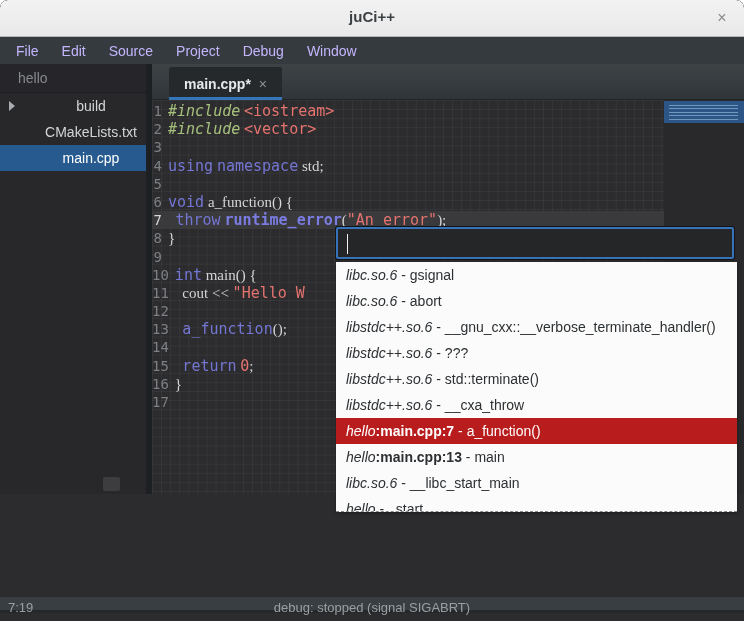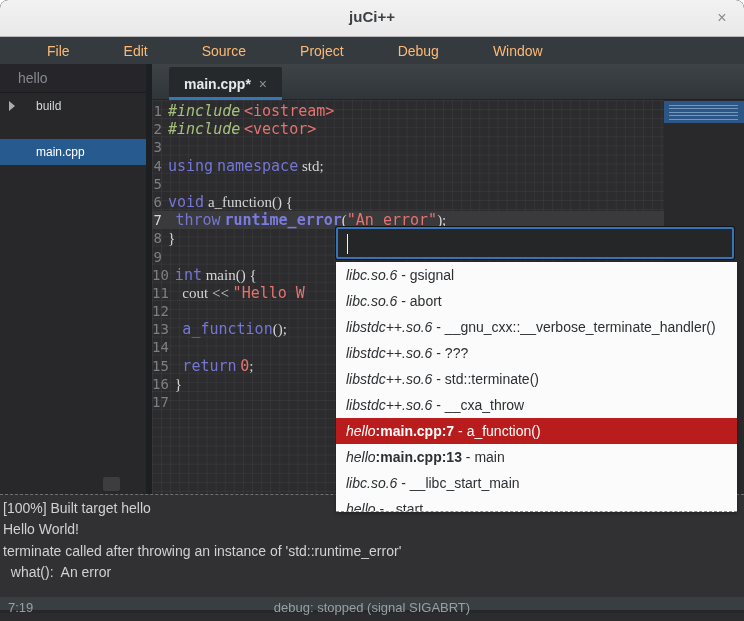--- a/index.html
+++ b/index.html
@@ -20,29 +20,29 @@
   }
   .titlebar .close {
     position:absolute; right:11px; top:7px; width:22px; height:22px;
     text-align:center; line-height:22px; font-size:16px; color:#8b8b8b; cursor:default;
   }
   
   .menubar {
     position:absolute; left:0; top:37px; width:744px; height:27px;
     background:#343a3d; display:flex; align-items:center; padding-left:8px;
   }
-  .menu-item { color:#fdba74; font-size:14px; padding:0 8px; margin-right:7px;margin-left:31px; }
+  .menu-item { color:#c4b5fd; font-size:14px; padding:0 8px; margin-right:7px; }
   
   .sidebar { position:absolute; left:0; top:64px; width:146px; height:430px; background:#28282b; }
   .side-header {
     height:29px; line-height:29px; padding-left:18px; color:#85898c; font-size:14px;
     border-bottom:1px solid #1d1d20; background:#26262a;
   }
-  .side-item { height:26px; line-height:26px; color:#d3d6d7; font-size:12px; position:relative; padding-left:36px; }
-  .side-item.selected { background:#275b90; color:#ffffff;margin-top:20px; }
+  .side-item { height:26px; line-height:26px; color:#d3d6d7; font-size:14px; position:relative; padding-left:36px;text-align:center; }
+  .side-item.selected { background:#275b90; color:#ffffff; }
   .expander {
     position:absolute; left:9px; top:8px; width:0; height:0;
     border-left:6px solid #a9adb0; border-top:5px solid transparent; border-bottom:5px solid transparent;
   }
   .side-scroll-thumb { position:absolute; left:103px; top:413px; width:17px; height:14px; background:#3d3d40; border-radius:2px; }
   .splitter { position:absolute; left:146px; top:64px; width:6px; height:430px; background:#1d2023; }
   
   .tabbar {
     position:absolute; left:152px; top:64px; width:592px; height:36px;
     background:linear-gradient(#3e4346,#2f3538); border-bottom:1px solid #1f2325;
@@ -131,20 +131,21 @@
       <span class="menu-item">Source</span>
       <span class="menu-item">Project</span>
       <span class="menu-item">Debug</span>
       <span class="menu-item">Window</span>
     </div>
 
   <div class="sidebar">
     <div class="side-header">hello</div>
     <div id="side-items">
         <div class="side-item"><span class="expander"></span><span>build</span></div>
+        <div class="side-item"><span>CMakeLists.txt</span></div>
         <div class="side-item selected"><span>main.cpp</span></div>
       </div>
     <div class="side-scroll-thumb"></div>
   </div>
   <div class="splitter"></div>
 
   <div class="tabbar">
     <div class="tab">
       <span class="tab-label">main.cpp*</span>
       <span class="tab-close">×</span>
@@ -171,26 +172,20 @@
       <div class="code-row"><span class="gutter">16</span><span class="code-text"><span class="tk-pl">}</span></span></div>
       <div class="code-row"><span class="gutter">17</span><span class="code-text"></span></div>
     </div>
 
   <div class="minimap">
     <div class="mini-slider">
       <div class="mini-lines"></div>
     </div>
   </div>
 
-  <div class="output" id="output-panel">
-      <div class="out-line">[100%] Built target hello</div>
-      <div class="out-line">Hello World!</div>
-      <div class="out-line">terminate called after throwing an instance of 'std::runtime_error'</div>
-      <div class="out-line">  what():  An error</div>
-    </div>
 
   <div class="statusbar">
     <span class="status-time">7:19</span>
     <span class="status-center">debug: stopped (signal SIGABRT)</span>
   </div>
 
   <div class="bt-input">
     <div class="bt-cursor"></div>
   </div>
   <div class="bt-list" id="bt-list">

